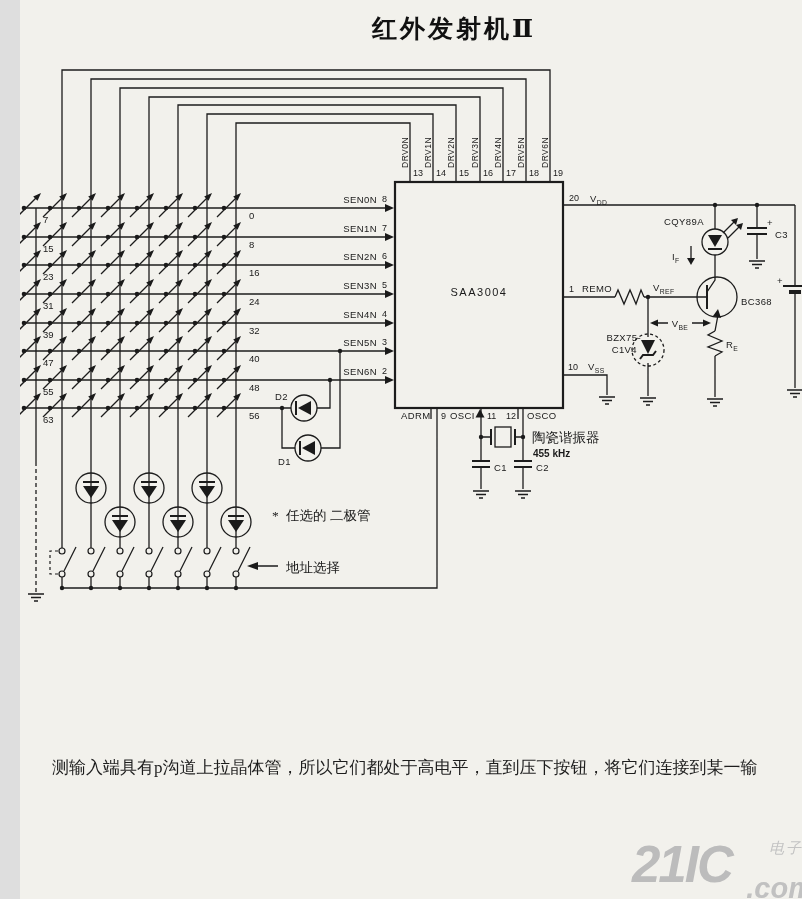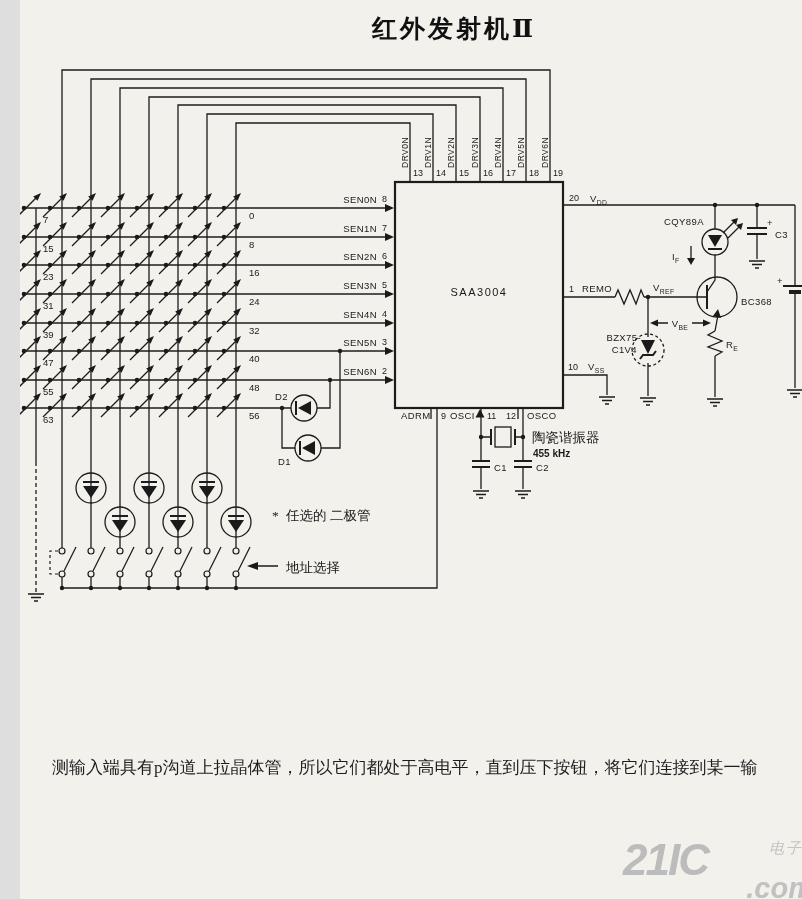--- a/index.html
+++ b/index.html
@@ -12,21 +12,21 @@
   .lbl{font-size:9.5px;letter-spacing:.4px;}
   .pin{font-size:9px;}
   .cn{font-size:13.5px;font-family:"Liberation Serif","DejaVu Serif",serif;}
   .sub{font-size:6.8px;}
   .icname{font-size:11px;letter-spacing:1.5px;}
   .para{position:absolute;left:32px;top:754px;width:756px;
         font-family:"Liberation Serif","DejaVu Serif",serif;
         font-size:17px;line-height:27.6px;color:#1d1d1d;text-align:justify;}
   .para .indent{text-indent:2em;}
   .watermark{position:absolute;right:2px;bottom:0;width:200px;height:58px;pointer-events:none;}
-  .wm-big{position:absolute;left:3px;top:-6px;font-size:44px;font-weight:700;font-style:italic;
+  .wm-big{position:absolute;left:12px;top:-6px;font-size:51px;font-weight:700;font-style:italic;
           color:#bcbcbc;letter-spacing:-2px;}
   .wm-cn{position:absolute;right:0;top:-2px;font-size:15px;color:#c3c3c3;letter-spacing:2px;font-style:italic;}
   .wm-com{position:absolute;right:6px;bottom:-6px;font-size:29px;font-style:italic;font-weight:700;
           color:#c1c1c1;}
 </style>
 </head>
 <body>
 
 <div class="page">
 

